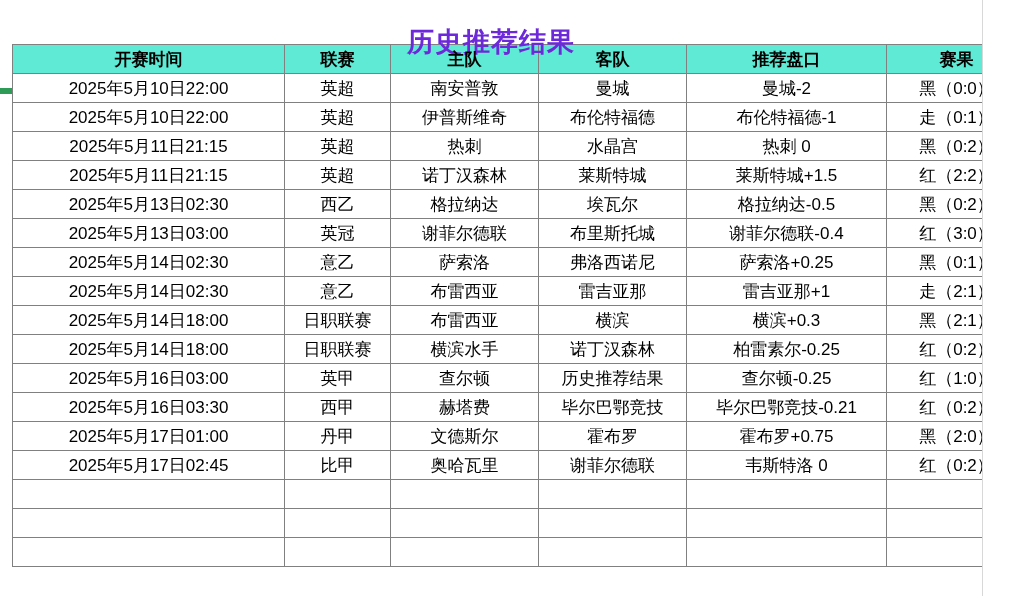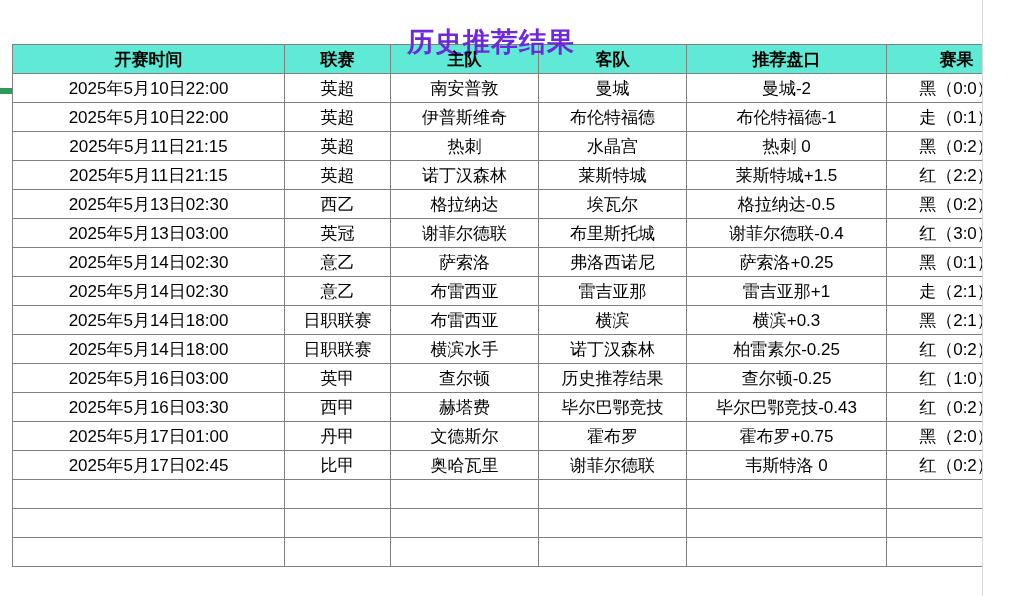--- a/index.html
+++ b/index.html
@@ -208,21 +208,21 @@
           <td>查尔顿</td>
           <td>历史推荐结果</td>
           <td>查尔顿-0.25</td>
           <td class="result res-red">红（1:0）</td>
         </tr>
         <tr>
           <td>2025年5月16日03:30</td>
           <td>西甲</td>
           <td>赫塔费</td>
           <td>毕尔巴鄂竞技</td>
-          <td>毕尔巴鄂竞技-0.43</td>
+          <td>毕尔巴鄂竞技-0.21</td>
           <td class="result res-red">红（0:2）</td>
         </tr>
         <tr>
           <td>2025年5月17日01:00</td>
           <td>丹甲</td>
           <td>文德斯尔</td>
           <td>霍布罗</td>
           <td>霍布罗+0.75</td>
           <td class="result res-black">黑（2:0）</td>
         </tr>

